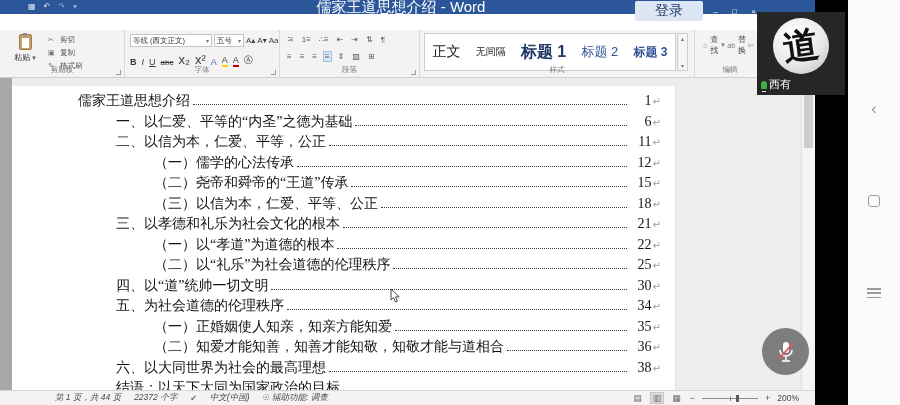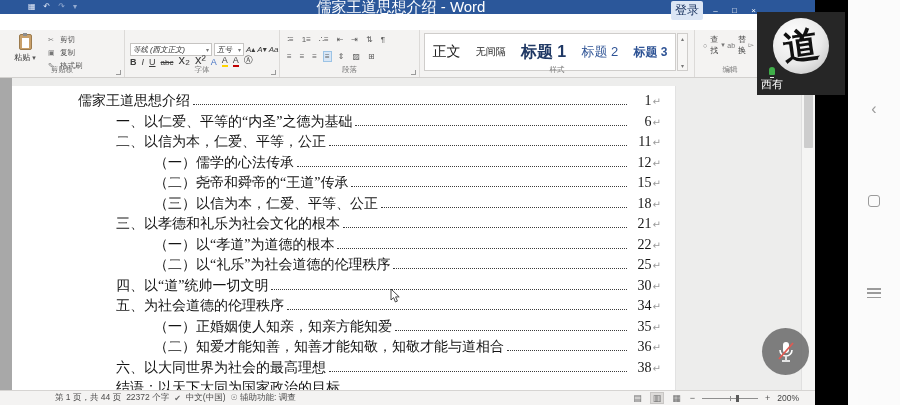--- a/index.html
+++ b/index.html
@@ -10,21 +10,21 @@
   #word { position:absolute; left:0; top:0; width:815px; height:405px; background:#fff; }
 
   
   #titlebar { position:absolute; left:0; top:0; width:100%; height:14px; background:#2b579a;
     display:flex; align-items:center; color:#dce6f5; font-size:8px; }
   #qat { display:flex; gap:8px; margin-left:28px; align-items:center; }
   #qat span { font-size:8px; line-height:8px; color:#e8eefb; }
   #qat .dim { opacity:.55; }
   #win-title { position:absolute; left:0; right:13px; text-align:center; font-size:15px; color:#fff; }
   #title-right { position:absolute; right:55px; top:1px; display:flex; align-items:center; gap:6px; }
-  #signin { background:#dce6f5; color:#1f3864; font-size:12px; padding:1px 4px; border-radius:2px; }
+  #signin { background:#dce6f5; color:#1f3864; font-size:14px; padding:1px 20px; border-radius:2px; }
   .winbtn { color:#fff; font-size:8px; width:13px; text-align:center; }
 
   
   #tabsrow { position:absolute; left:0; top:14px; width:100%; height:16px; background:#2b579a;
     display:flex; align-items:flex-end; padding-left:48px; }
   .tab { font-size:9.5px; color:#fff; padding:2px 8px 3px; cursor:default; }
   .tab.active { background:#fff; color:#444; }
   #tellme { display:flex; align-items:center; gap:4px; margin-left:10px; color:#fff; font-size:9.5px; padding-bottom:3px; }
   .bulb { width:7px; height:7px; border:1px solid #fff; border-radius:50%; position:relative; display:inline-block; }
   .bulb:after { content:''; position:absolute; left:1.5px; top:7px; width:3px; height:2px; background:#fff; }
@@ -42,21 +42,21 @@
   #paste { position:absolute; left:8px; top:4px; width:34px; text-align:center; }
   .clipicon { width:13px; height:16px; background:#c9a06a; border:1px solid #9c7b4e; border-radius:2px; margin:0 auto; position:relative; }
   .clipicon:before { content:''; position:absolute; left:2px; top:3px; width:7px; height:10px; background:#fff; }
   .clipicon:after { content:''; position:absolute; left:3.5px; top:-2px; width:4px; height:3px; background:#8e8e8e; }
   #paste .plabel { font-size:8px; color:#333; margin-top:2px; }
   .smallcmds { position:absolute; left:48px; top:5px; display:flex; flex-direction:column; gap:3px; }
   .smallcmds .row { display:flex; align-items:center; gap:3px; font-size:7.5px; color:#555; }
   .smallcmds .row .ig { font-size:7px; width:9px; color:#777; }
 
   #g-font { width:155px; }
-  .fontrow1 { position:absolute; left:5px; top:13px; display:flex; gap:2px; align-items:center;font-style:italic; }
+  .fontrow1 { position:absolute; left:5px; top:4px; display:flex; gap:2px; align-items:center; }
   .combo { background:#fff; border:1px solid #c6c4c2; font-size:7.5px; color:#333; height:13px;
     display:flex; align-items:center; justify-content:space-between; padding:0 2px; }
   .combo .dd { font-size:6px; color:#777; margin-left:2px; }
   #font-family { width:82px; }
   #font-size { width:30px; }
   .fontrow2 { position:absolute; left:5px; top:22px; display:flex; gap:5px; align-items:flex-end; font-size:9px; color:#3b3b3b; }
   .fx-b { font-weight:bold; } .fx-i { font-style:italic; } .fx-u { text-decoration:underline; }
   .fx-s { text-decoration:line-through; font-size:8px; }
   .fx-sub,.fx-sup { font-size:13px; }
   .fx-a1 { color:#4472c4; } .fx-a2 { border-bottom:2px solid #ffd400; } .fx-a3 { border-bottom:2px solid #c00000; }
@@ -104,21 +104,21 @@
 
   #vscroll { position:absolute; right:0; top:0; width:14px; height:100%; background:#f5f5f4; border-left:1px solid #e0e0e0; }
   #vscroll .arr { display:block; text-align:center; font-size:7px; color:#8a8a8a; padding-top:2px; }
   #vthumb { position:absolute; left:2px; top:14px; width:9px; height:56px; background:#cdcdcd; border-radius:1px; }
 
   #cursor { position:absolute; left:390px; top:210px; }
 
   
   #statusbar { position:absolute; left:0; top:390px; width:100%; height:15px; background:#f4f3f2;
     border-top:1px solid #d6d4d2; display:flex; align-items:center; font-size:8.5px; color:#4b4b4b; }
-  #sb-left { display:flex; align-items:center; gap:5px; margin-left:55px; }
+  #sb-left { display:flex; align-items:center; gap:13px; margin-left:55px;font-style:italic; }
   .sb-ic { font-size:8px; color:#666; }
   #sb-right { position:absolute; right:16px; display:flex; align-items:center; gap:7px; }
   .viewic { font-size:9px; color:#6e6e6e; padding:0 2px; }
   .viewic.active { background:#dddbd9; outline:1px solid #c8c6c4; }
   #zoomtrack { width:56px; height:1px; background:#8f8f8f; position:relative; }
   #zoomtrack .notch { position:absolute; left:50%; top:-2px; width:1px; height:5px; background:#8f8f8f; }
   #zoomthumb { position:absolute; left:34px; top:-3px; width:3px; height:7px; background:#5a5a5a; }
   .zoomsign { font-size:9px; color:#555; }
   #zoomlabel { font-size:8.5px; color:#444; }
 
@@ -131,21 +131,21 @@
   #side-menu i { display:block; height:1.5px; background:#9b9b9b; }
 
   
   #webcam { position:absolute; left:757px; top:12px; width:88px; height:83px; background:#262626; }
   #cam-logo { position:absolute; left:50%; top:6px; transform:translateX(-50%); width:56px; height:56px; border-radius:50%;
     background:radial-gradient(circle at 38% 32%, #ffffff 0%, #e9e9e9 55%, #b9b9b9 100%);
     display:flex; align-items:center; justify-content:center; overflow:hidden; }
   #cam-logo span { font-family:"Liberation Serif","DejaVu Serif",serif; font-weight:bold; font-size:36px; color:#111;
     transform:rotate(-8deg); line-height:1; }
   #cam-name { position:absolute; left:4px; bottom:3px; display:flex; align-items:center; gap:2px;
-    color:#fff; font-size:11px;flex-direction:column; }
+    color:#fff; font-size:11px; }
   .minimic { width:6px; height:8px; background:#3fae49; border-radius:3px 3px 1px 1px; position:relative; display:inline-block; }
   .minimic:after { content:''; position:absolute; left:1px; bottom:-3px; width:4px; height:1px; background:#e8e8e8; }
 
   
   #mutebtn { position:absolute; left:762px; top:328px; width:47px; height:47px; border-radius:50%;
     background:rgba(115,115,115,.92); display:flex; align-items:center; justify-content:center; }
 </style>
 </head>
 <body>
 

